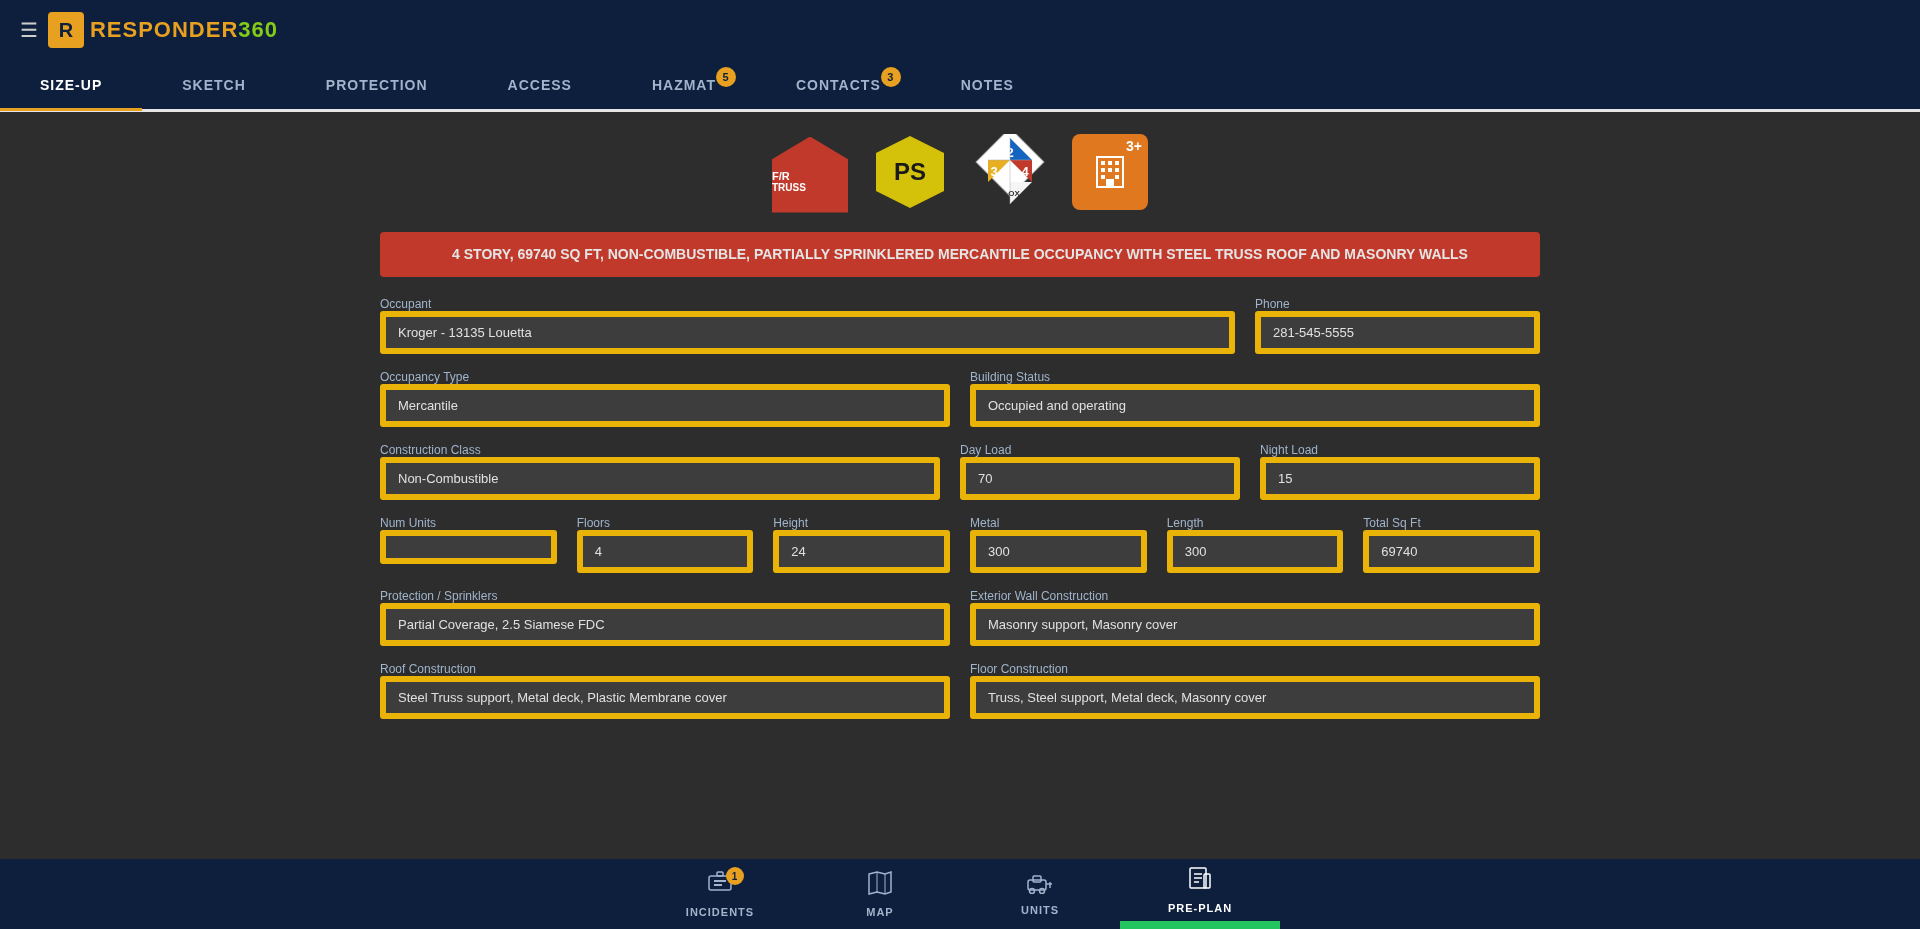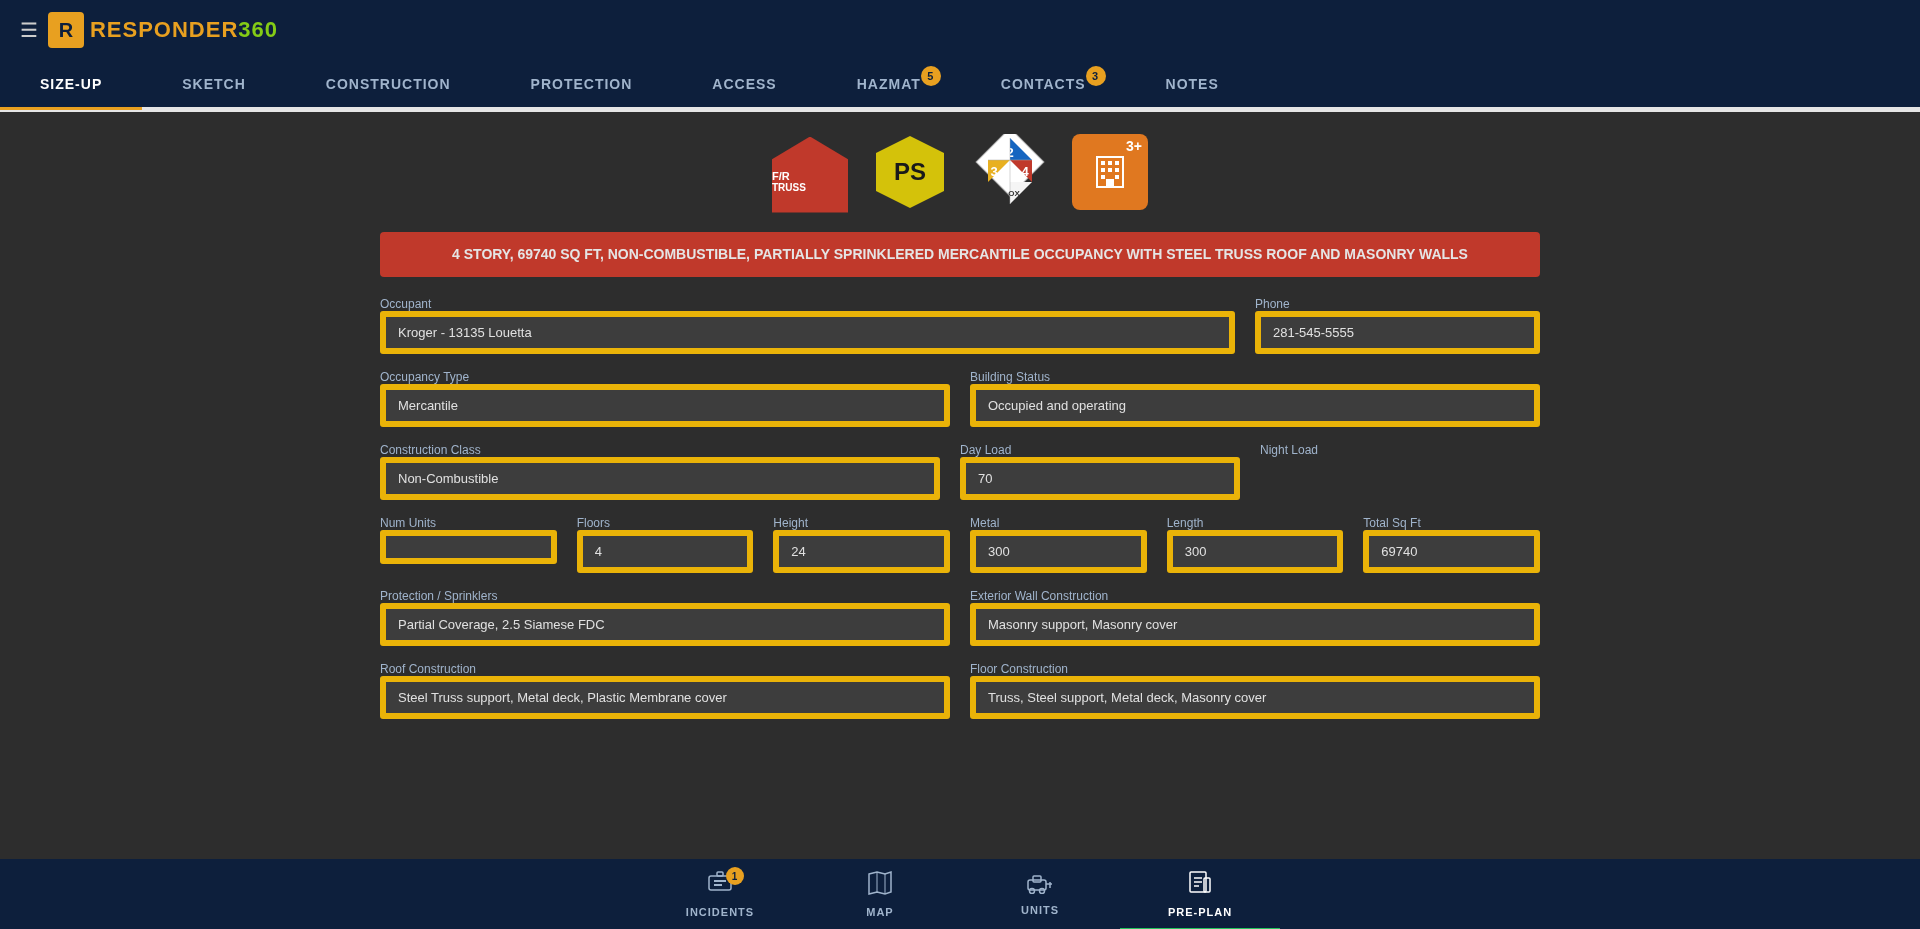--- a/index.html
+++ b/index.html
@@ -48,21 +48,21 @@
       letter-spacing: 1px;
     }
     .logo-text span { color: #e8a020; }
 
     
     .tab-nav {
       background: #0d1f3c;
       height: 52px;
       display: flex;
       align-items: center;
-      border-bottom: 5px solid #e5e5e5;
+      border-bottom: 3px solid #e5e5e5;
     }
     .tab-item {
       height: 52px;
       display: flex;
       align-items: center;
       justify-content: center;
       padding: 0 40px;
       cursor: pointer;
       color: #a0b4cc;
       font-size: 14px;
@@ -234,21 +234,21 @@
       height: 70px;
       cursor: pointer;
       color: #a0b4cc;
       font-size: 11px;
       font-weight: 600;
       letter-spacing: 1px;
       position: relative;
     }
     .bottom-nav-item.active {
       color: #fff;
-      border-bottom: 1px solid #22c55e;
+      border-bottom: 8px solid #22c55e;
     }
     .bottom-nav-icon {
       font-size: 22px;
     }
     .bottom-nav-badge {
       position: absolute;
       top: 8px;
       left: 50%;
       margin-left: 6px;
       background: #e8a020;
@@ -277,23 +277,20 @@
     </div>
   </div>
 </div>
 
 <div class="tab-nav">
   <div class="tab-item active">
     <span>SIZE-UP</span>
   </div>
   <div class="tab-item">
     <span>SKETCH</span>
-  </div>
-  <div class="tab-item">
-    <span>CONSTRUCTION</span>
   </div>
   <div class="tab-item">
     <span>PROTECTION</span>
   </div>
   <div class="tab-item">
     <span>ACCESS</span>
   </div>
   <div class="tab-item" style="position:relative;">
     <span>HAZMAT</span>
     <span class="tab-badge">5</span>
@@ -400,20 +397,21 @@
       <div class="form-group" style="flex:2;">
         <div class="form-label">Construction Class</div>
         <div class="form-value">Non-Combustible</div>
       </div>
       <div class="form-group">
         <div class="form-label">Day Load</div>
         <div class="form-value">70</div>
       </div>
       <div class="form-group">
         <div class="form-label">Night Load</div>
+        <div class="form-value">15</div>
       </div>
     </div>
 
     <div class="form-row">
       <div class="form-group">
         <div class="form-label">Num Units</div>
         <div class="form-value"></div>
       </div>
       <div class="form-group">
         <div class="form-label">Floors</div>

